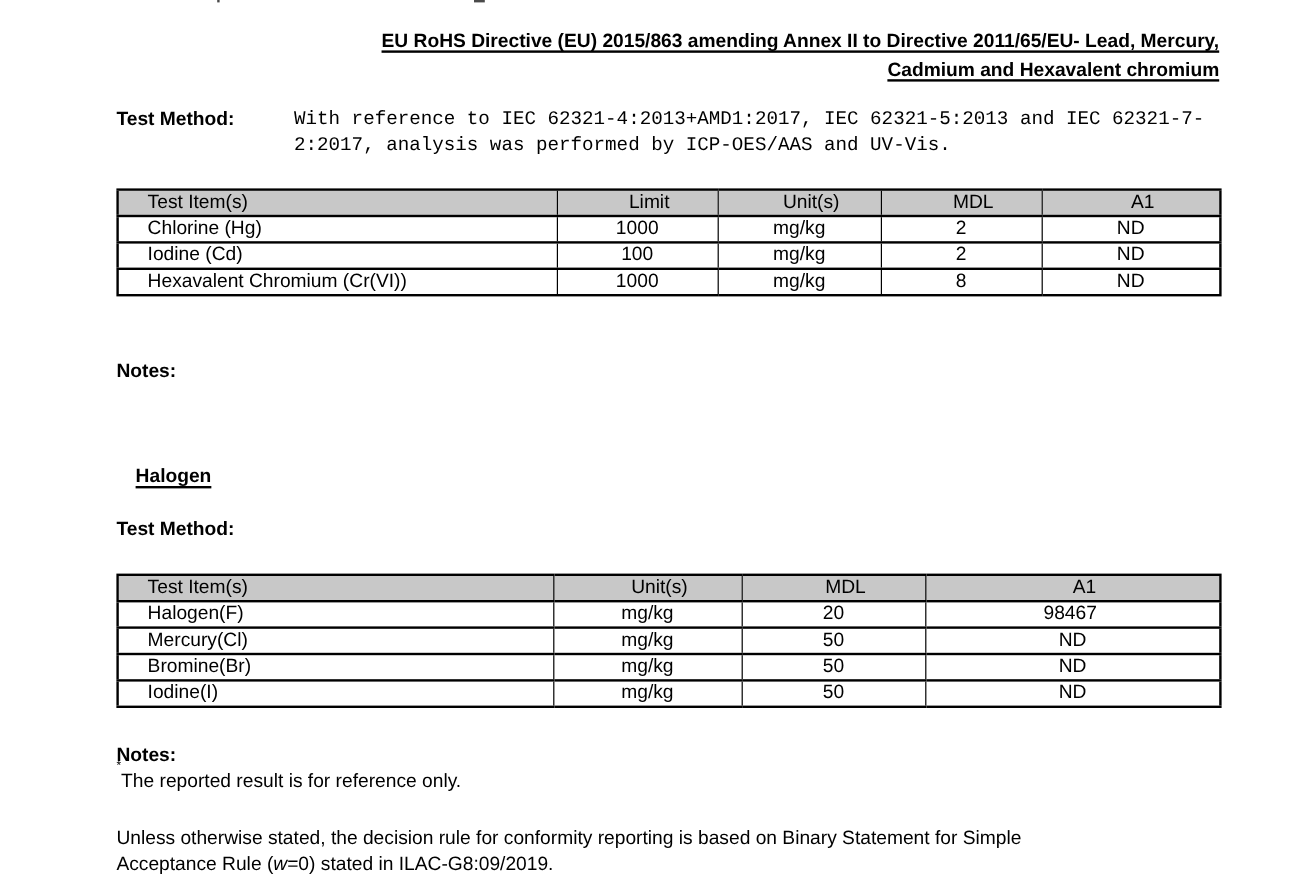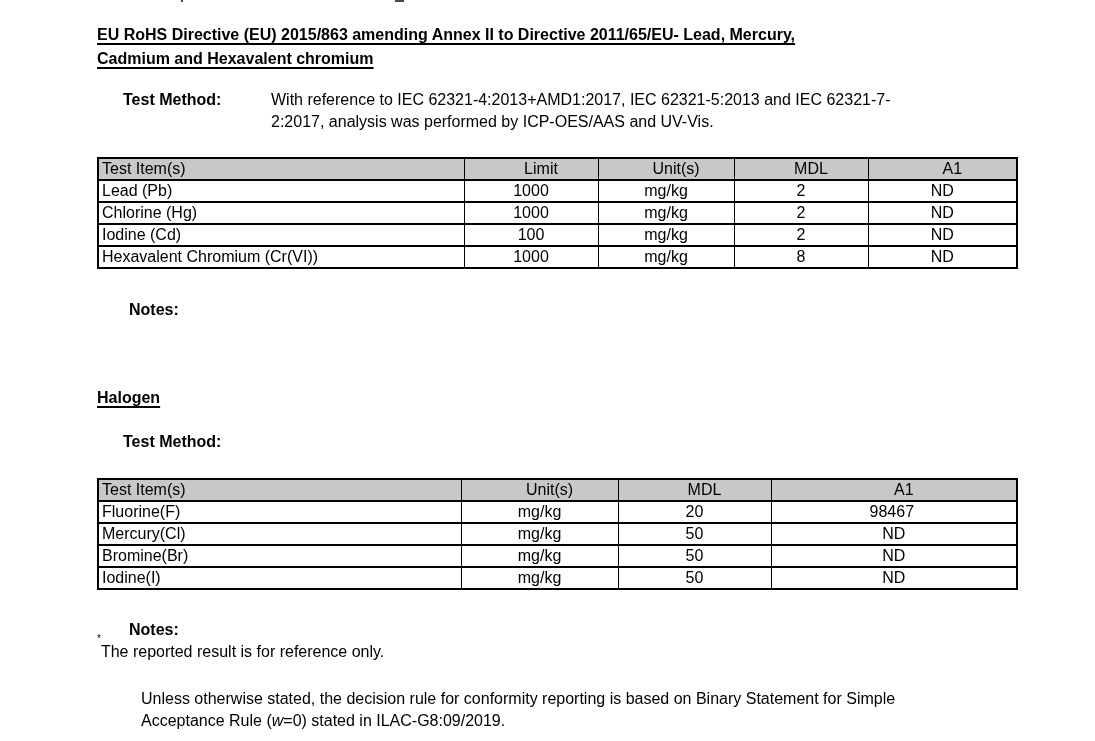--- a/index.html
+++ b/index.html
@@ -9,52 +9,53 @@
     width: 1095px;
     height: 741px;
     background: #ffffff;
     font-family: "Liberation Sans", "DejaVu Sans", sans-serif;
     font-size: 16px;
     color: #000000;
     overflow: hidden;
   }
   .abs { position: absolute; }
   .pre { white-space: pre-line; }
-  .bold { font-weight: bold; margin-left: 32px; }
+  .bold { font-weight: bold; }
   .doc-heading {
     font-weight: bold;
     text-decoration: underline;
     text-decoration-thickness: 2px;
     text-underline-offset: 3px;
     line-height: 23.5px;
+    text-align: right;
   }
-  .tm-row { display: flex; align-items: flex-start; line-height: 21.5px; margin-left: 26px; }
+  .tm-row { display: flex; align-items: flex-start; line-height: 21.5px; }
   .tm-label { width: 148px; flex: 0 0 148px; font-weight: bold; }
-  .tm-text { width: 790px; }
+  .tm-text { width: 790px; font-family: Liberation Mono, monospace; }
   .body-text { line-height: 21.5px; }
   table.report {
     border-collapse: collapse;
     table-layout: fixed;
     border: 2px solid #000;
   }
   table.report th, table.report td {
     border: 1px solid #000;
     border-top-width: 2px;
     border-bottom-width: 2px;
     height: 20.6px;
     line-height: 20px;
     font-weight: normal;
     text-align: center;
     overflow: hidden;
     white-space: nowrap;
   }
   table.report th { background: #c8c8c8; padding-left: 20px; }
   table.report th.first, table.report td.first {
     text-align: left;
-    padding-left: 3px;
+    padding-left: 24px;
   }
   sup.ast {
     font-size: 10px;
     vertical-align: top;
     position: relative;
     top: -2px;
     line-height: 0;
   }
   .artifact { position: absolute; background: #4a4a4a; }
 </style>
@@ -85,27 +86,20 @@
     </colgroup>
     <tbody>
         <tr>
       <th class="first">Test Item(s)</th>
       <th>Limit</th>
       <th>Unit(s)</th>
       <th>MDL</th>
       <th>A1</th>
     </tr>
     <tr>
-      <td class="first">Lead (Pb)</td>
-      <td>1000</td>
-      <td>mg/kg</td>
-      <td>2</td>
-      <td>ND</td>
-    </tr>
-    <tr>
       <td class="first">Chlorine (Hg)</td>
       <td>1000</td>
       <td>mg/kg</td>
       <td>2</td>
       <td>ND</td>
     </tr>
     <tr>
       <td class="first">Iodine (Cd)</td>
       <td>100</td>
       <td>mg/kg</td>
@@ -119,42 +113,42 @@
       <td>8</td>
       <td>ND</td>
     </tr>
   </tbody>
     </table>
 
   <div class="abs body-text" style="left:97px; top:299px; width:919px;">
     <div class="bold">Notes:</div>
   </div>
 
-  <div class="abs doc-heading" style="left:97px; top:386px;">Halogen</div>
+  <div class="abs doc-heading" style="left:113px; top:386px;">Halogen</div>
 
   <div class="abs tm-row" style="left:97px; top:431px;">
     <div class="tm-label">Test Method:</div>
   </div>
 
   <table class="report abs" style="left:97px; top:478px; width:919px;">
     <colgroup>
       <col style="width:363px">
         <col style="width:157px">
       <col style="width:153px">
         <col style="width:246px">
     </colgroup>
     <tbody>
         <tr>
       <th class="first">Test Item(s)</th>
       <th>Unit(s)</th>
       <th>MDL</th>
       <th>A1</th>
     </tr>
     <tr>
-      <td class="first">Fluorine(F)</td>
+      <td class="first">Halogen(F)</td>
       <td>mg/kg</td>
       <td>20</td>
       <td><span>98467</span><sup class="ast">*</sup></td>
     </tr>
     <tr>
       <td class="first">Mercury(Cl)</td>
       <td>mg/kg</td>
       <td>50</td>
       <td>ND</td>
     </tr>
@@ -171,16 +165,16 @@
       <td>ND</td>
     </tr>
   </tbody>
     </table>
 
   <div class="abs body-text" style="left:97px; top:619px; width:919px;">
     <div class="bold">Notes:</div>
     <div><sup class="ast">*</sup><span>The reported result is for reference only.</span></div>
   </div>
 
-  <div class="abs body-text" style="left:97px; top:688px; width:950px;margin-left:44px;"><span class="pre">Unless otherwise stated, the decision rule for conformity reporting is based on Binary Statement for Simple
+  <div class="abs body-text" style="left:97px; top:688px; width:950px;"><span class="pre">Unless otherwise stated, the decision rule for conformity reporting is based on Binary Statement for Simple
 Acceptance Rule (</span><i>w</i><span>=0) stated in ILAC-G8:09/2019.</span></div>
 
 </div>
 
 </body></html>

